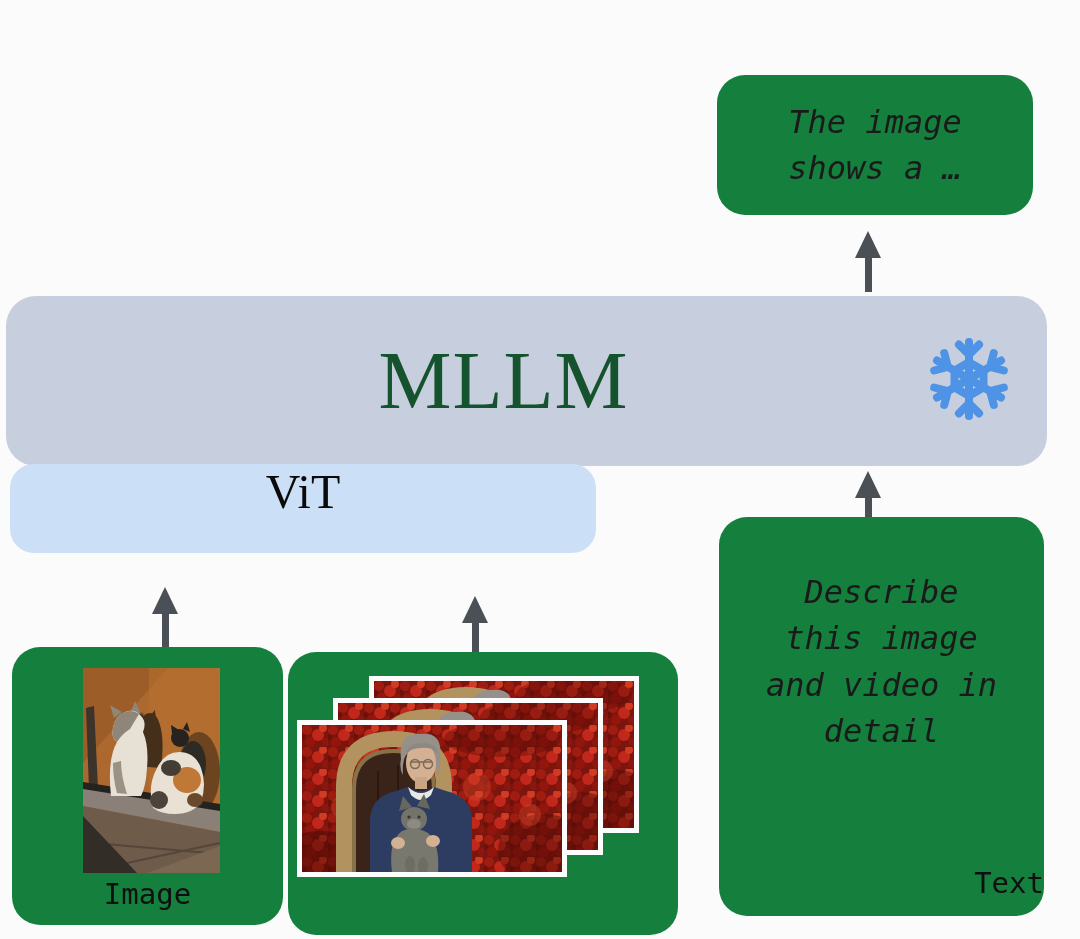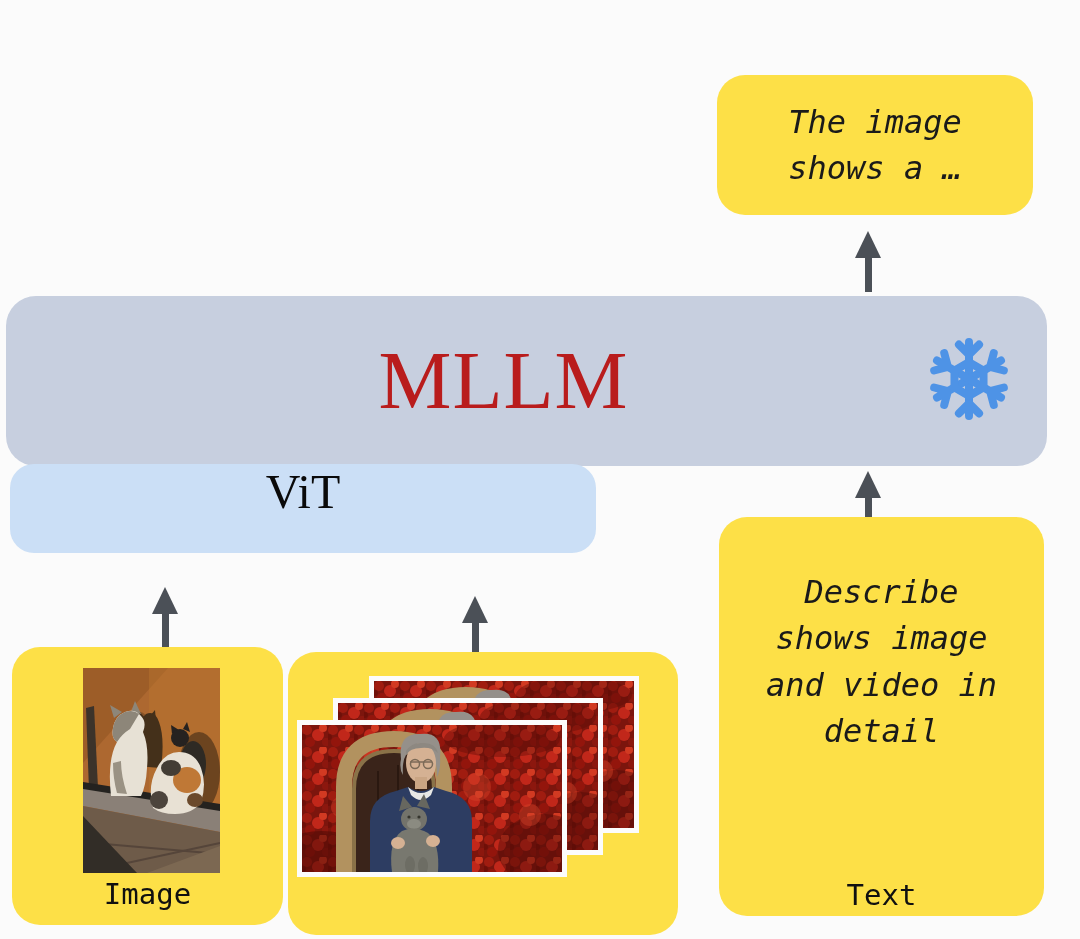--- a/index.html
+++ b/index.html
@@ -1,51 +1,51 @@
 <!DOCTYPE html>
 <html><head>
 <meta charset="utf-8">
 <style>
   html,body{margin:0;padding:0;}
   .stage{
     position:relative;width:1080px;height:939px;overflow:hidden;
     background:#fbfbfb;font-family:"DejaVu Sans Mono",monospace;
   }
-  .card{position:absolute;background:#fde047;border-radius:28px;}
+  .card{position:absolute;background:#15803d;border-radius:28px;}
   .bubble-text{
     font-style:italic;font-size:32px;line-height:1.45;color:#1a1a1a;
     text-align:center;white-space:pre-line;
   }
   .io-label{font-size:29px;color:#101010;text-align:center;}
   
   .mllm-box{
     position:absolute;left:6px;top:296px;width:1041px;height:170px;
     background:#c7cfdf;border-radius:30px;
     display:flex;align-items:center;justify-content:center;
   }
   .mllm-label{
-    font-family:"Liberation Serif",serif;font-size:82px;color:#b91c1c;
+    font-family:"Liberation Serif",serif;font-size:82px;color:#14532d;
     padding-right:46px;letter-spacing:1px;
   }
   .snowflake{position:absolute;right:36px;top:50%;transform:translateY(-50%);}
   .vit-box{
     position:absolute;left:10px;top:464px;width:586px;height:89px;
     background:#cbdff6;border-radius:24px;
     display:flex;align-items:flex-start;justify-content:center;
   }
   .vit-label{font-family:"Liberation Serif",serif;font-size:48px;color:#0a0a0a;}
   
   .output-bubble{
     left:717px;top:75px;width:316px;height:140px;
     display:flex;align-items:center;justify-content:center;
   }
   
   .text-card{left:719px;top:517px;width:325px;height:399px;}
   .prompt-text{position:absolute;left:0;top:52px;width:100%;}
-  .text-card .io-label{position:absolute;left:0;bottom:4px;width:100%;}
+  .text-card .io-label{position:absolute;left:0;bottom:16px;width:100%;text-align:right;}
   
   .image-card{left:12px;top:647px;width:271px;height:278px;}
   .cat-photo{position:absolute;left:71px;top:21px;width:137px;height:205px;}
   .image-card .io-label{position:absolute;left:0;bottom:14px;width:100%;}
   
   .video-card{left:288px;top:652px;width:390px;height:283px;}
   .vframe{position:absolute;width:260px;height:147px;outline:5px solid #fcfcfc;}
   .vframe svg{display:block;width:100%;height:100%;}
   .vframe.back{left:86px;top:29px;}
   .vframe.mid{left:50px;top:51px;}
@@ -239,19 +239,19 @@
     </div>
     <div class="vframe front">
       <svg viewBox="0 0 260 147">
           <use href="#video-frame-art"></use>
         </svg>
     </div>
   </div>
 
   <div class="card text-card">
     <div class="bubble-text prompt-text">Describe
-shows image
+this image
 and video in
 detail</div>
     <div class="io-label">Text</div>
   </div>
 
 </div>
 
 </body></html>

